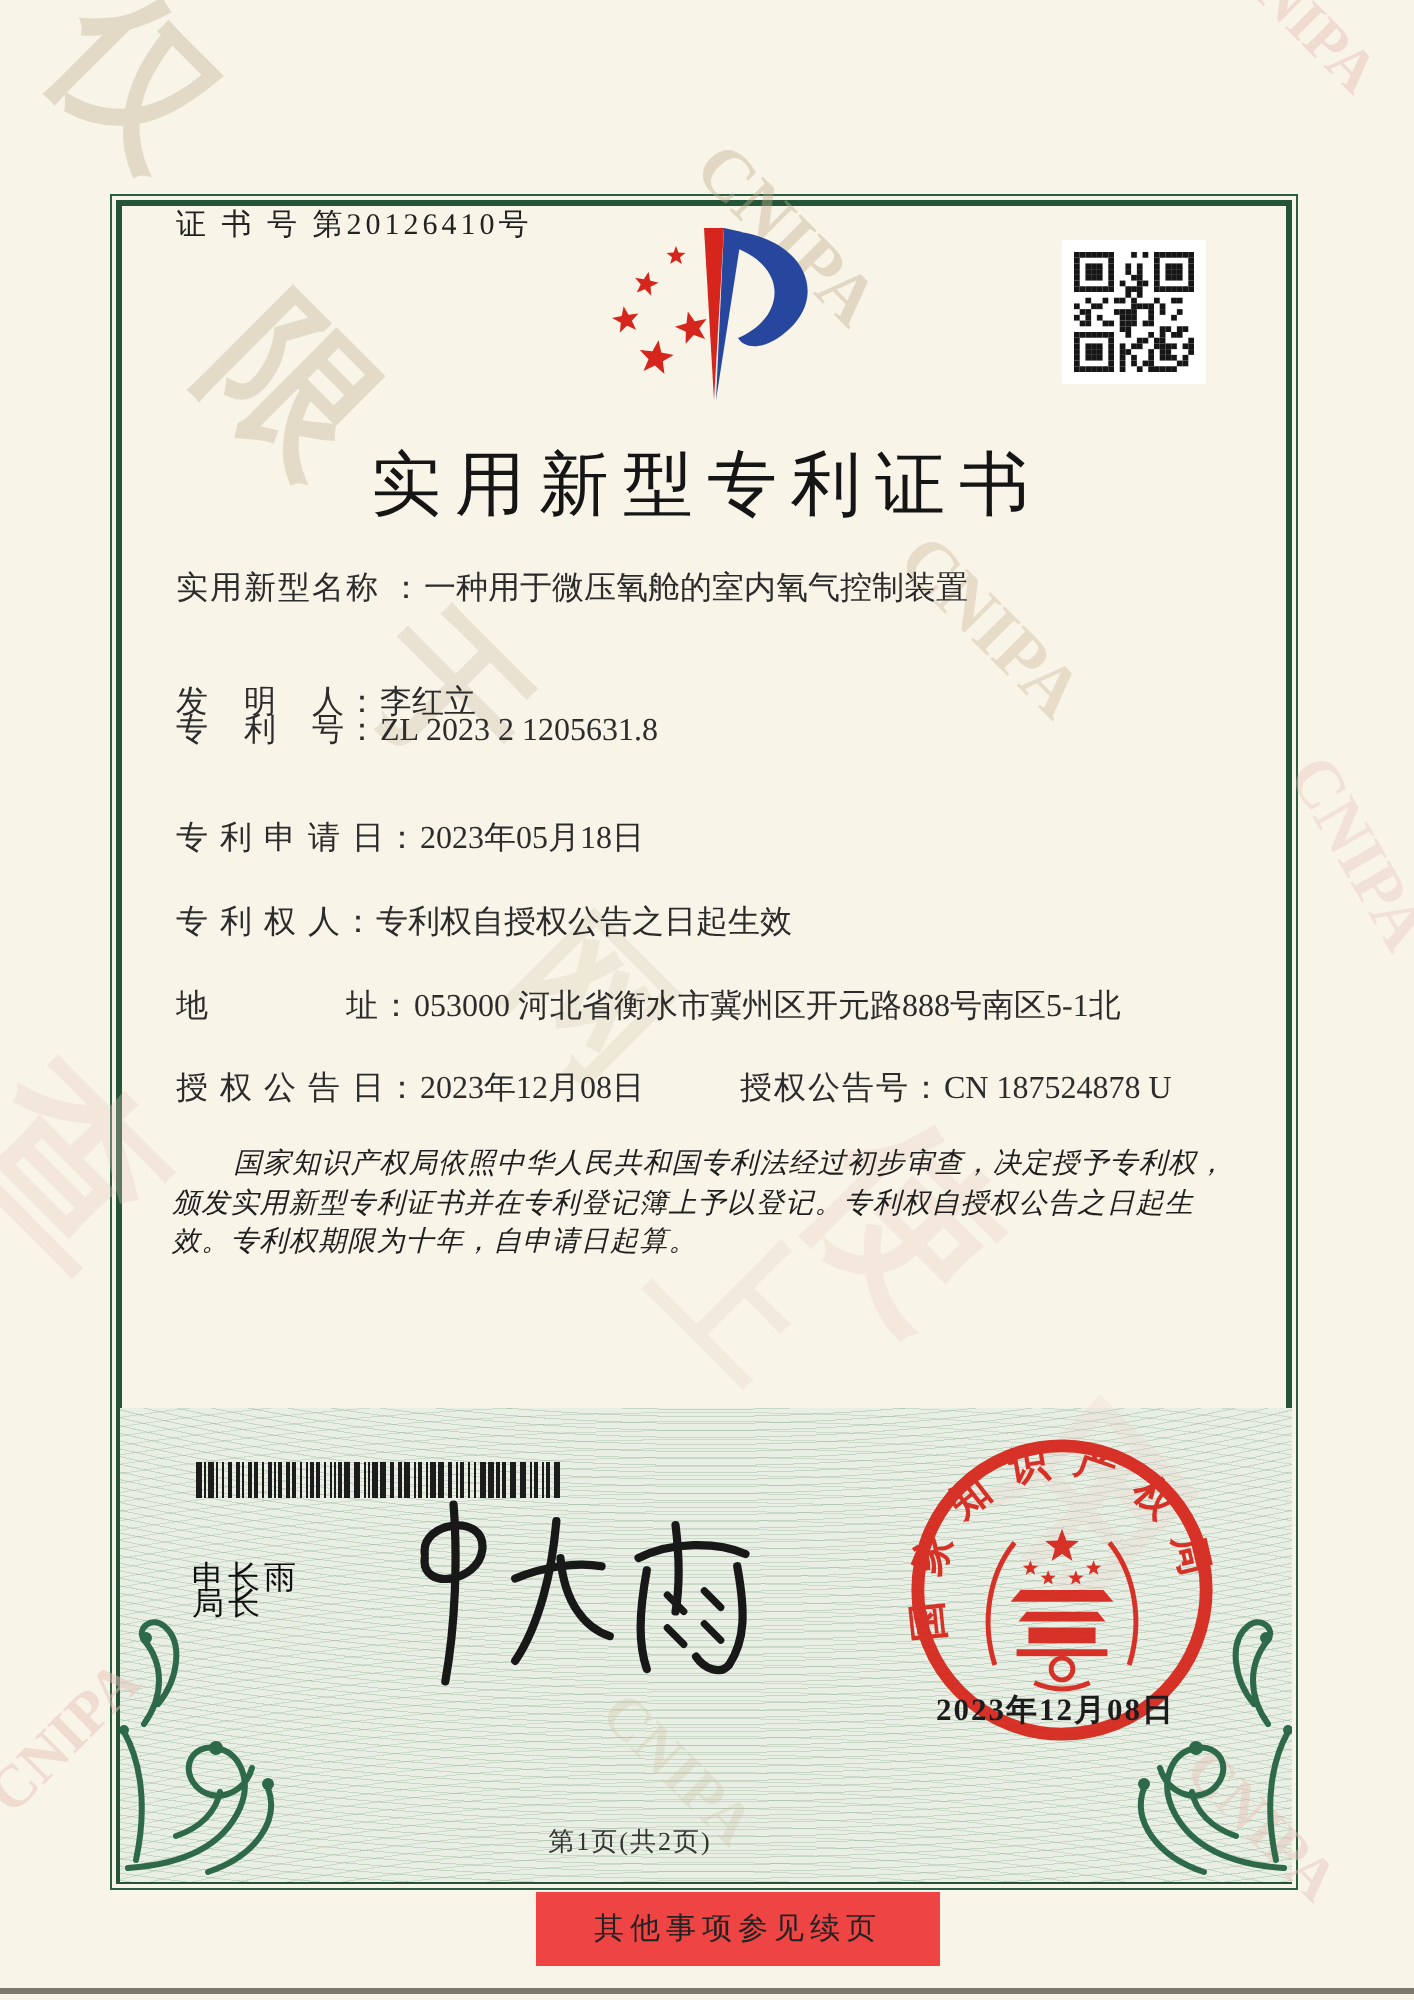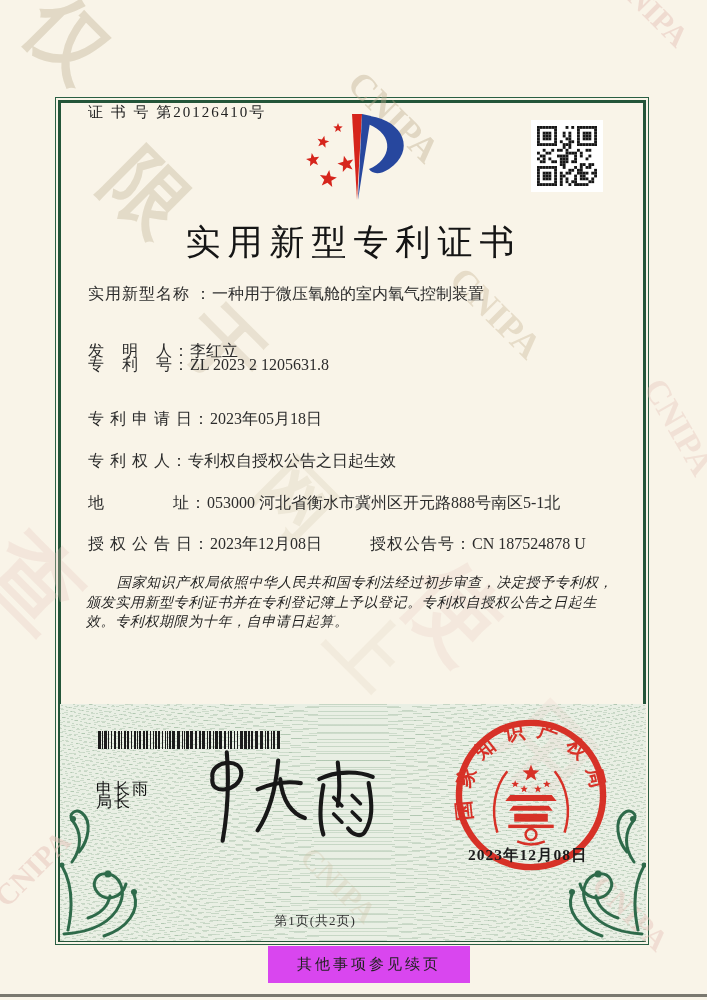--- a/index.html
+++ b/index.html
@@ -25,21 +25,21 @@
   .frow{position:absolute;left:88px;font-size:16px;color:#2c2c2c;z-index:3;white-space:pre;}
   .frow .lab{letter-spacing:1px;}
   .paras{position:absolute;left:86px;top:573px;width:538px;z-index:3;}
   .paras p{margin:0 0 5px 0;font-size:14px;line-height:19.5px;text-indent:2.2em;
            font-style:italic;letter-spacing:.6px;color:#1f1f1f;}
   .signer{position:absolute;left:96px;z-index:4;font-family:"Liberation Sans",sans-serif;
           font-size:16px;color:#101010;letter-spacing:2px;}
   .pageno{position:absolute;left:0;width:630px;text-align:center;top:912px;font-size:13px;
           color:#333;z-index:4;letter-spacing:1px;}
   .note-box{position:absolute;left:268px;top:946px;width:202px;height:37px;z-index:4;
-            background:#d946ef;display:flex;align-items:center;justify-content:center;
+            background:#ef4444;display:flex;align-items:center;justify-content:center;
             font-size:15px;letter-spacing:3px;color:#222;}
   .bottom-line{position:absolute;left:0;top:994px;width:707px;height:3px;background:#7a786f;z-index:5;}
   .seal-date{position:absolute;left:468px;top:845px;width:140px;font-size:15.5px;font-weight:700;
              letter-spacing:1px;color:#1c1c1c;z-index:6;}
   .qr-wrap{position:absolute;left:531px;top:120px;width:72px;height:72px;background:#fff;z-index:3;}
   svg{display:block;}
 </style>
 </head>
 <body>
 

